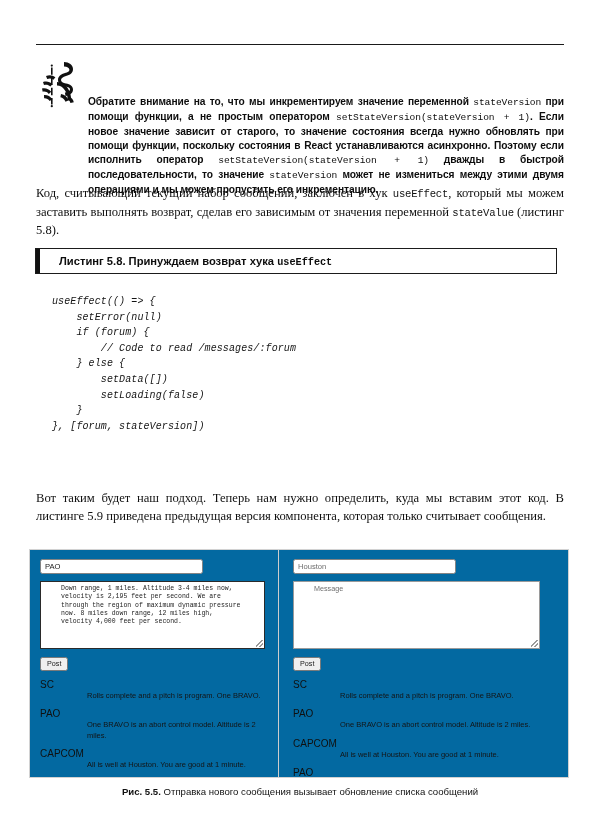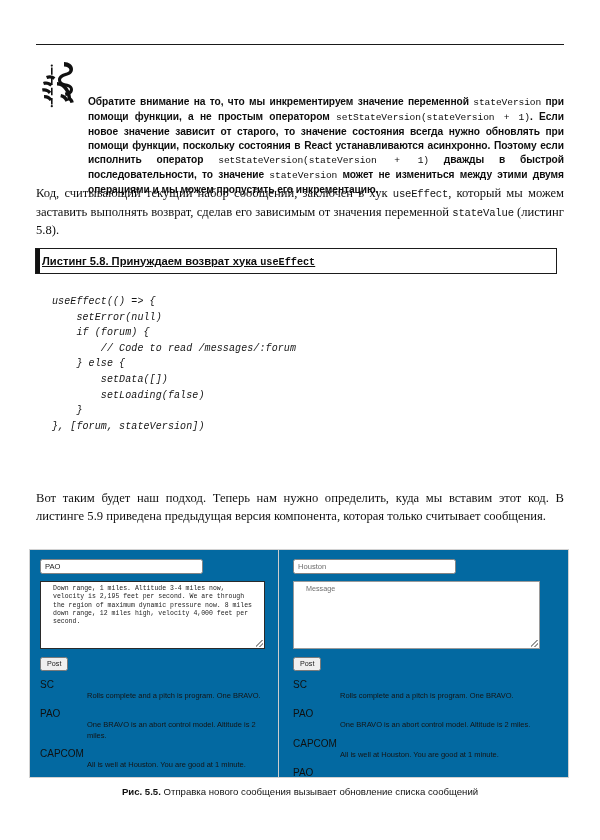--- a/index.html
+++ b/index.html
@@ -137,23 +137,22 @@
     position: absolute;
     left: 0; top: 0;
     width: 3.5px; height: 100%;
     background: #111;
   }
   .listing-title {
     font-family: "Liberation Sans", sans-serif;
     font-weight: bold;
     font-size: 11.2px;
     color: #0d0d0d;
-    padding-left: 6px;
+    padding-left: 23px;
     white-space: nowrap;
-    text-decoration: underline;
   }
   .listing-title .mono-t {
     font-family: "Liberation Mono", monospace;
     font-weight: bold;
     font-size: 10.2px;
   }
 
   
   .code {
     position: absolute;
@@ -212,21 +211,21 @@
   }
   .f-input.ph { color: #6d6d6d; }
 
   .f-textarea {
     box-sizing: border-box;
     width: 225px;
     height: 68px;
     margin-top: 7px;
     border: 1.4px solid #2a2a2a;
     background: #fff;
-    padding: 3px 12px;
+    padding: 3px 20px;
     font-family: "Liberation Mono", monospace;
     font-size: 6.5px;
     line-height: 8.3px;
     color: #1c1c1c;
     overflow: hidden;
     position: relative;
   }
   .f-textarea.empty {
     border: 1px solid #9a9a9a;
     font-family: "Liberation Sans", sans-serif;

